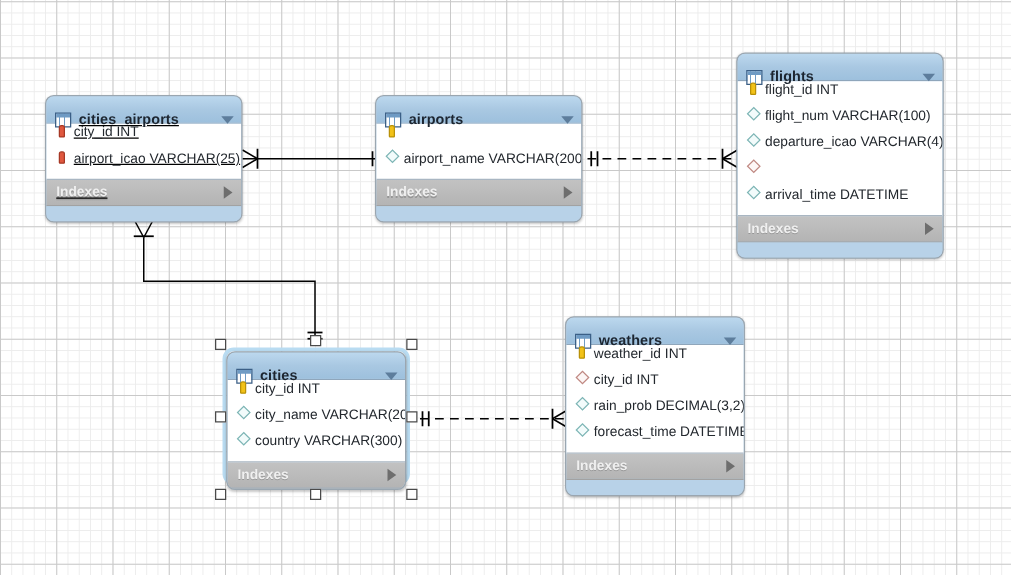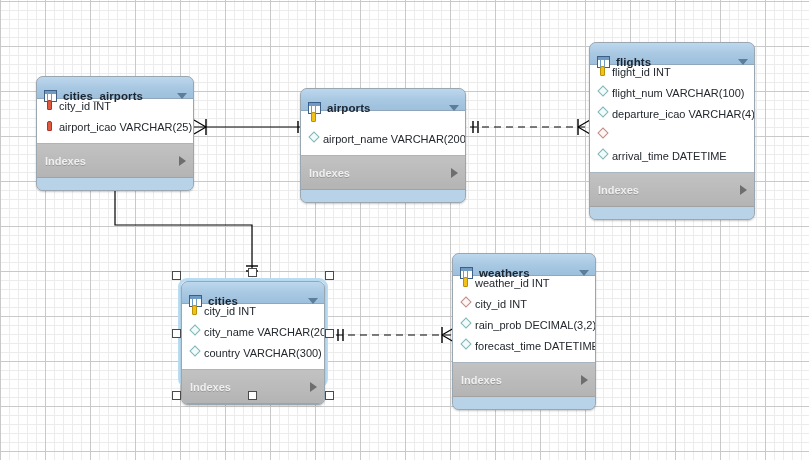--- a/index.html
+++ b/index.html
@@ -101,21 +101,21 @@
     content:""; position:absolute; left:1px; bottom:2px; width:3px; height:1px;
   }
   .dia {
     width: 8px; height: 8px;
     transform: rotate(45deg);
     border: 1.4px solid #7fb6b6;
     background: #f2fbfb;
   }
   .dia.red { border-color: #c08a84; background: #fdf6f5; }
   .tbl-footer {
-    height: 34px;
+    height: 21px;
     display: flex;
     align-items: center;
     padding: 0 7px 0 8px;
     background: linear-gradient(to bottom, #c2c2c2 0%, #b4b4b4 100%);
     border-bottom: 1px solid #a2a2a2;
   }
   .foot-label {
     font-size: 11px;
     font-weight: bold;
     color: #f0f0f0;
@@ -190,21 +190,21 @@
     <line x1="6" y1="17" x2="124" y2="17" stroke-width="1.2" stroke-dasharray="7 5"></line>
 
     <line x1="8" y1="11" x2="8" y2="23" stroke-width="1.4"></line>
     <line x1="13" y1="11" x2="13" y2="23" stroke-width="1.4"></line>
 
     <polyline points="112,17 124,10" stroke-width="1.2"></polyline>
     <polyline points="112,17 124,24" stroke-width="1.2"></polyline>
     <line x1="112" y1="9" x2="112" y2="25" stroke-width="1.4"></line>
   </svg>
 
-  <div class="table-box" style="left:36px; top:76px; width:158px;">
+  <div class="table-box" style="left:36px; top:76px; width:158px;text-decoration:underline;">
     <div class="tbl-header">
       <span class="tbl-icon"></span>
       <span class="tbl-title">cities_airports</span>
       <span class="tbl-caret"></span>
     </div>
     <div class="tbl-fields">
       <div class="fld">
         <span class="fld-gl">
             <span class="key-r"></span>
           </span>
@@ -217,21 +217,21 @@
         <span>airport_icao VARCHAR(25)</span>
       </div>
     </div>
     <div class="tbl-footer">
       <span class="foot-label">Indexes</span>
       <span class="foot-caret"></span>
     </div>
     <div class="tbl-tail"></div>
   </div>
 
-  <div class="table-box" style="left:300px; top:88px; width:166px;">
+  <div class="table-box" style="left:300px; top:76px; width:166px;">
     <div class="tbl-header">
       <span class="tbl-icon"></span>
       <span class="tbl-title">airports</span>
       <span class="tbl-caret"></span>
     </div>
     <div class="tbl-fields">
       <div class="fld">
         <span class="fld-gl">
             <span class="key-y"></span>
           </span>

